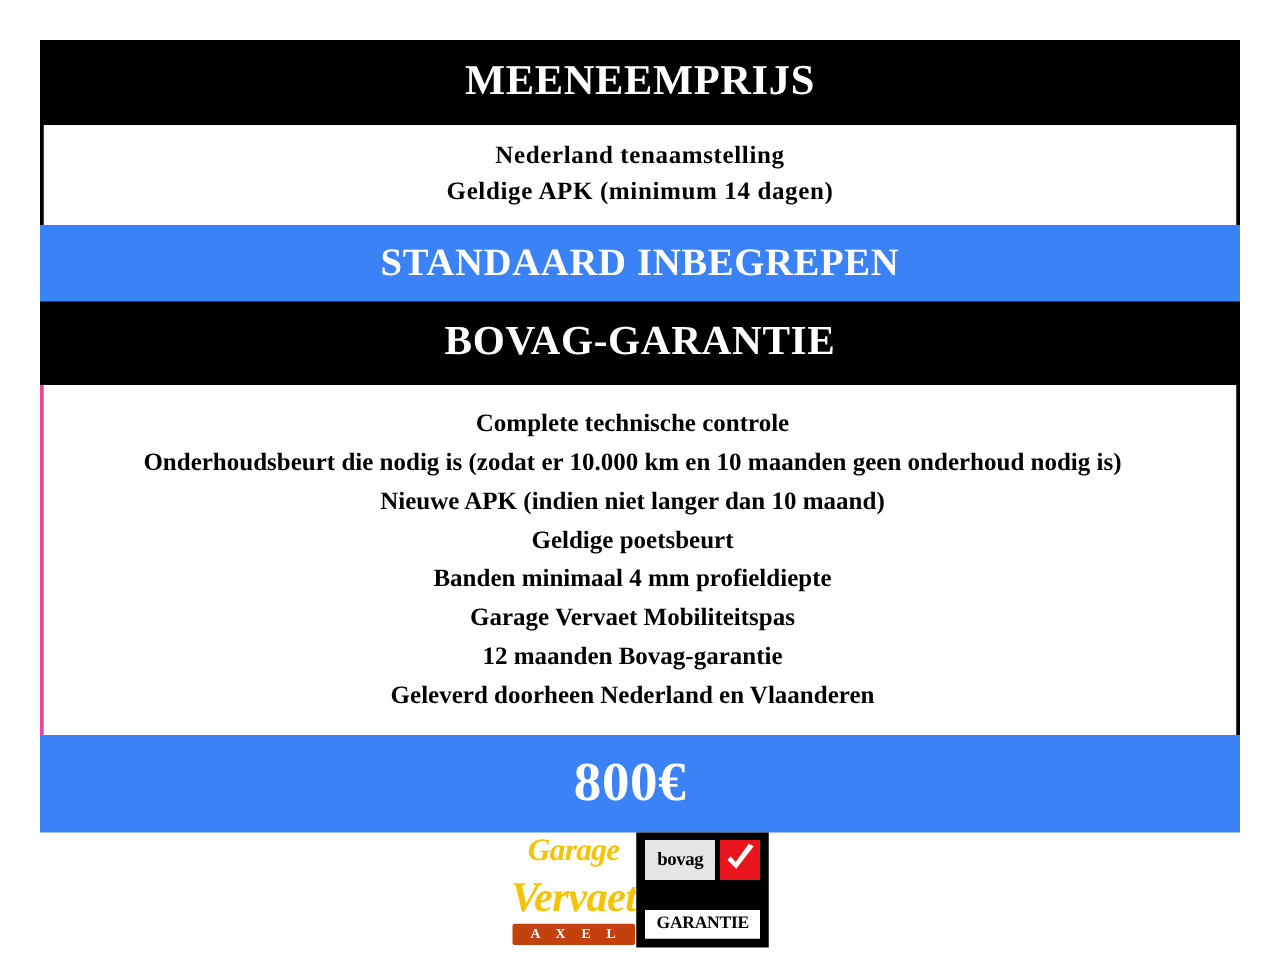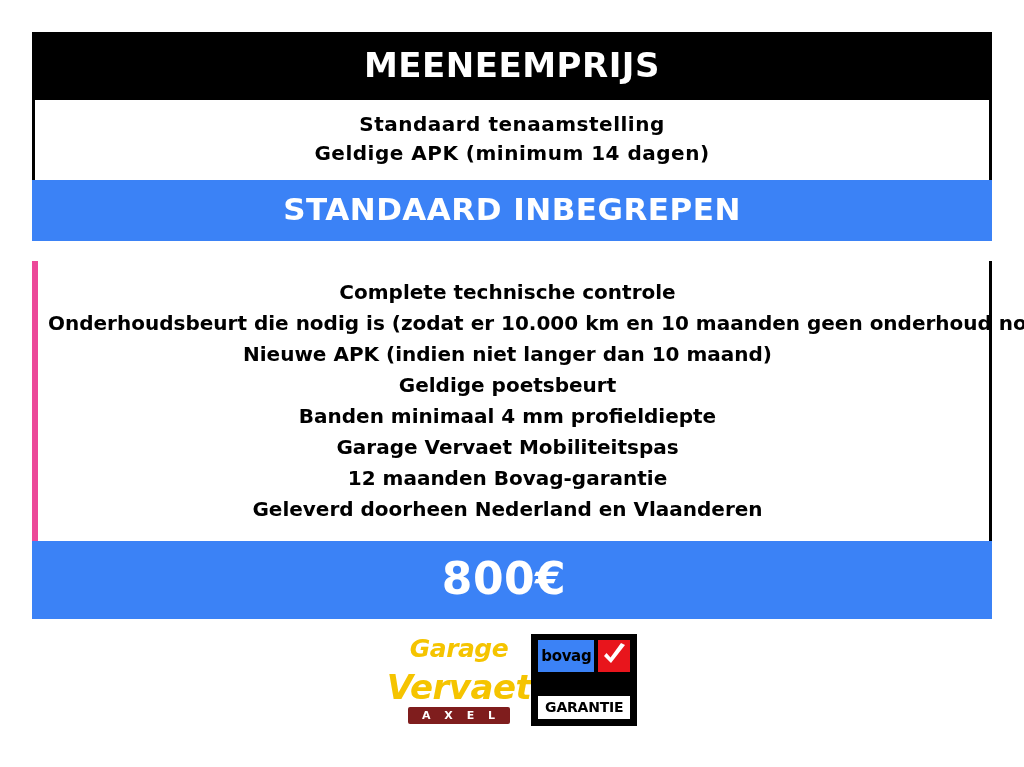--- a/index.html
+++ b/index.html
@@ -11,20 +11,21 @@
     overflow: hidden;
   }
   .page {
     width: 1024px;
     height: 767px;
     position: relative;
     background: #ffffff;
     padding: 32px 32px 0 32px;
     display: flex;
     flex-direction: column;
+    font-family: Liberation Serif, serif;
   }
 
   
   .bar {
     width: 100%;
     text-align: center;
     font-weight: 800;
     letter-spacing: 0.5px;
   }
   .bar-black {
@@ -63,21 +64,21 @@
   .gap { height: 20px; background: #ffffff; }
 
   .title-bovag {
     font-size: 33px;
     line-height: 1;
     padding: 16px 0 18px 0;
   }
 
   .list-box {
     background: #ffffff;
-    border-left: 6px solid #ec4899;
+    border-left: 3px solid #ec4899;
     border-right: 3px solid #000000;
     padding: 16px 22px 16px 10px;
     text-align: center;
   }
   .list-item {
     font-size: 20px;
     font-weight: 700;
     color: #000000;
     line-height: 1.55;
     white-space: nowrap;
@@ -114,21 +115,21 @@
   .vervaet-word {
     font-size: 34px;
     font-weight: 800;
     color: #f5c400;
     font-style: italic;
     letter-spacing: -0.5px;
     margin-top: 9px;
   }
   .axel-bar {
     margin-top: 3px;
-    background: #7f1d1d;
+    background: #c2410c;
     color: #ffffff;
     font-size: 11px;
     font-weight: 700;
     letter-spacing: 5px;
     padding: 3px 10px 3px 14px;
     border-radius: 2px;
   }
 
   .bovag-logo {
     width: 106px;
@@ -139,21 +140,21 @@
     gap: 4px;
   }
   .bovag-top {
     display: flex;
     align-items: stretch;
     gap: 4px;
     height: 32px;
   }
   .bovag-name {
     flex: 1;
-    background: #3b82f6;
+    background: #e5e5e5;
     color: #000000;
     font-size: 15px;
     font-weight: 800;
     display: flex;
     align-items: center;
     justify-content: center;
     letter-spacing: -0.3px;
   }
   .bovag-check {
     width: 32px;
@@ -173,28 +174,29 @@
   }
 </style>
 </head>
 <body>
 
 <div class="page">
 
   <div class="bar bar-black title-main">MEENEEMPRIJS</div>
 
   <div class="bar bar-white subblock">
-    <div>Standaard tenaamstelling</div>
+    <div>Nederland tenaamstelling</div>
     <div>Geldige APK (minimum 14 dagen)</div>
   </div>
 
   <div class="bar bar-red bar-standaard">STANDAARD INBEGREPEN</div>
 
   <div class="gap"></div>
 
+  <div class="bar bar-black title-bovag">BOVAG-GARANTIE</div>
 
   <div class="list-box">
     <div class="list-item">Complete technische controle</div>
     <div class="list-item">Onderhoudsbeurt die nodig is (zodat er 10.000 km en 10 maanden geen onderhoud nodig is)</div>
     <div class="list-item">Nieuwe APK (indien niet langer dan 10 maand)</div>
     <div class="list-item">Geldige poetsbeurt</div>
     <div class="list-item">Banden minimaal 4 mm profieldiepte</div>
     <div class="list-item">Garage Vervaet Mobiliteitspas</div>
     <div class="list-item">12 maanden Bovag-garantie</div>
     <div class="list-item">Geleverd doorheen Nederland en Vlaanderen</div>

